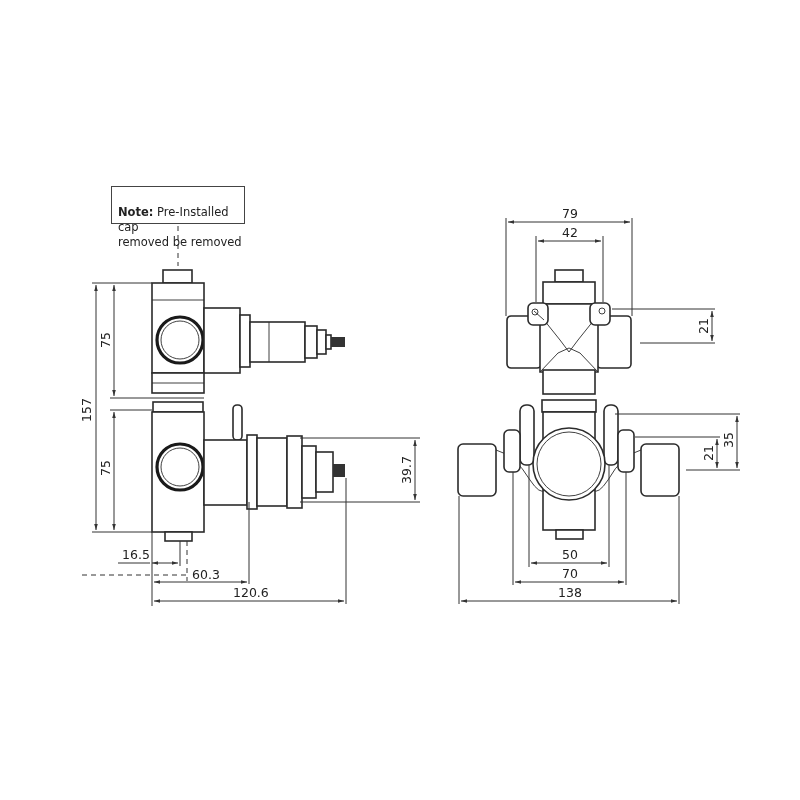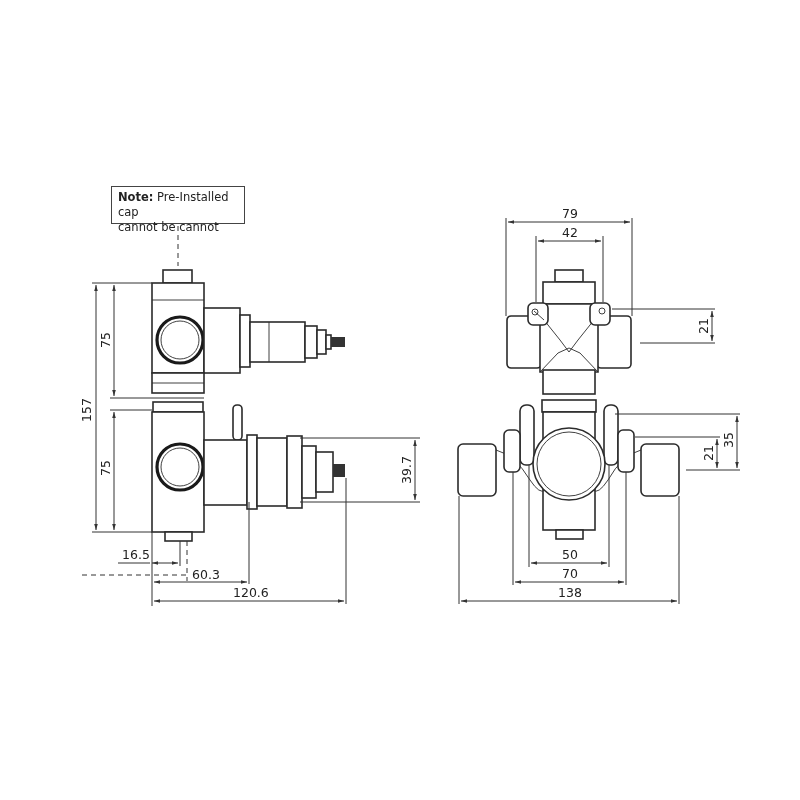--- a/index.html
+++ b/index.html
@@ -4,21 +4,21 @@
 <style>
   html,body{margin:0;padding:0;background:#ffffff;}
   body{width:800px;height:800px;overflow:hidden;position:relative;font-family:"Liberation Sans",sans-serif;}
   #canvas{position:absolute;left:0;top:0;width:800px;height:800px;}
   .thin{stroke:#2b2b2b;stroke-width:0.9;fill:none;}
   .body{stroke:#2b2b2b;stroke-width:1.6;fill:#ffffff;}
   .bold{stroke:#1a1a1a;stroke-width:3.2;fill:#ffffff;}
   .dash{stroke:#333;stroke-width:1;fill:none;stroke-dasharray:5 4;}
   .dim{stroke:#333;stroke-width:1;fill:none;}
   .dimtxt{font-family:"DejaVu Sans",sans-serif;font-size:12.5px;fill:#222;}
-  .note-box{position:absolute;left:111px;top:186px;width:134px;height:38px;border:1px solid #444;background:#fff;box-sizing:border-box;padding:3px 0 0 6px;font-family:"DejaVu Sans",sans-serif;font-size:11.5px;line-height:15px;color:#222;}
+  .note-box{position:absolute;left:111px;top:186px;width:134px;height:38px;border:1px solid #444;background:#fff;box-sizing:border-box;padding:18px 0 0 6px;font-family:"DejaVu Sans",sans-serif;font-size:11.5px;line-height:15px;color:#222;}
   .note-box b{font-weight:bold;}
 </style>
 </head>
 <body>
 
 <svg id="canvas" viewBox="0 0 800 800" xmlns="http://www.w3.org/2000/svg">
   <defs>
     <marker id="arr" viewBox="0 0 10 10" refX="10" refY="5" markerWidth="6" markerHeight="6" orient="auto-start-reverse">
       <path d="M0,2 L10,5 L0,8 z" fill="#333"></path>
     </marker>
@@ -172,14 +172,14 @@
     <line class="dim" x1="459" y1="496" x2="459" y2="604"></line>
     <line class="dim" x1="679" y1="496" x2="679" y2="604"></line>
     <line class="dim" x1="461" y1="601" x2="677" y2="601" marker-start="url(#arr)" marker-end="url(#arr)"></line>
     <text class="dimtxt" x="558" y="597">138</text>
   </g>
 </svg>
 
 <div class="note-box">
   <b>Note:</b>
   <span>Pre-Installed cap</span><br>
-  <span>cannot be cannot</span>
+  <span>removed be removed</span>
 </div>
 
 </body></html>

